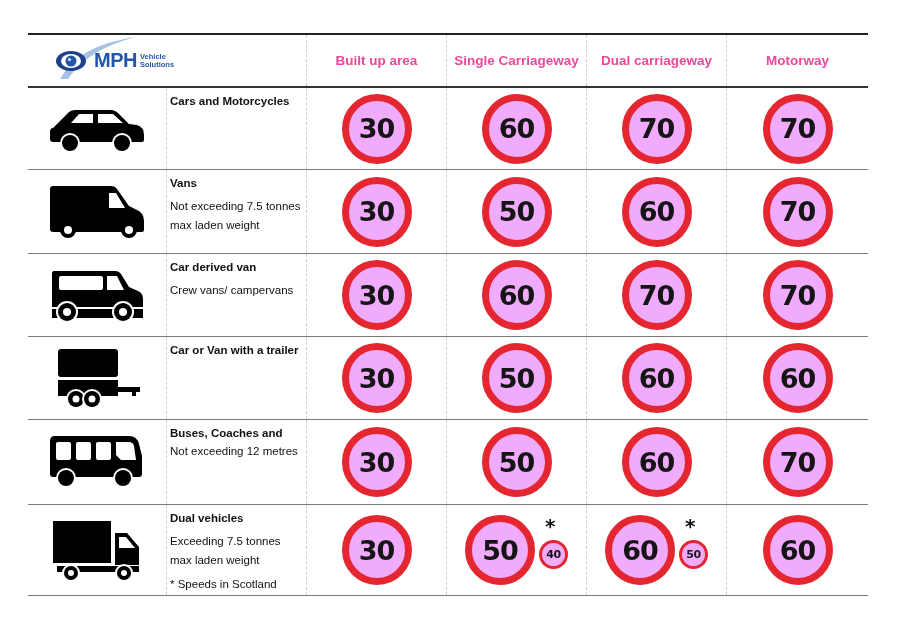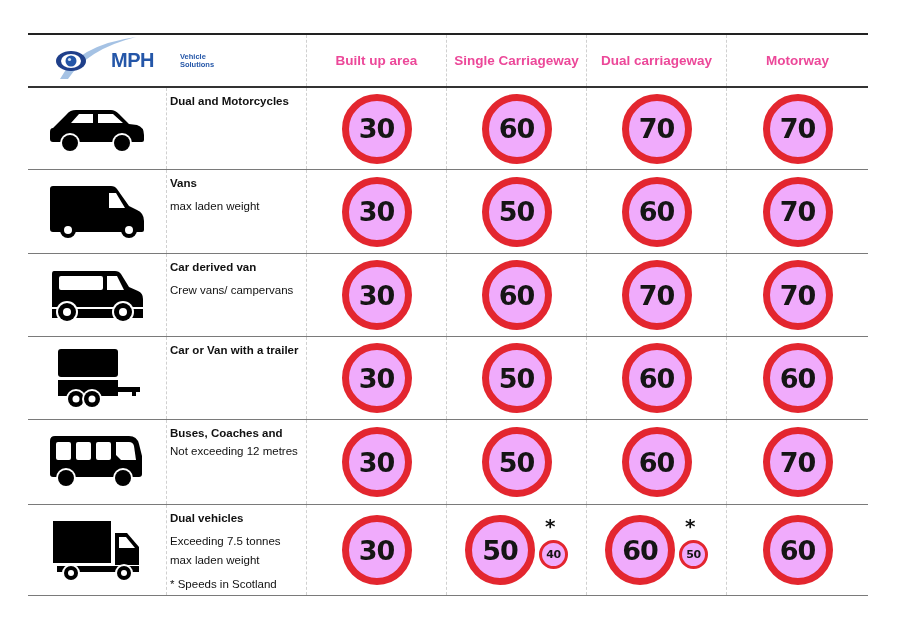--- a/index.html
+++ b/index.html
@@ -12,24 +12,24 @@
   .cell { position:relative; box-sizing:border-box; border-right:1px dashed #d0d0d0; }
   .cell:last-child { border-right:none; }
   .c-logo { width:139px; }
   .c-desc { width:140px; }
   .c-speed { width:140px; display:flex; align-items:center; justify-content:center; }
   .c-speed.last { width:141px; }
 
   .header .c-speed { font-weight:bold; font-size:13.5px; color:#ec4899; }
   .header .c-logo-span { width:279px; display:flex; align-items:center; border-right:1px dashed #d0d0d0; }
 
-  .logo { display:flex; align-items:center; margin-left:26px; position:relative;gap:17px; }
+  .logo { display:flex; align-items:center; margin-left:26px; position:relative; }
   .logo-swoosh { position:absolute; left:4px; top:-14px; width:80px; height:50px; }
   .logo-mph { font-weight:bold; font-size:20px; color:#2456a8; letter-spacing:-0.5px; margin-left:6px; font-family:"Liberation Sans", sans-serif; }
-  .logo-sub { display:flex; flex-direction:column; font-size:7.5px; font-weight:bold; color:#2456a8; line-height:8px; margin-left:9px; }
+  .logo-sub { display:flex; flex-direction:column; font-size:7.5px; font-weight:bold; color:#2456a8; line-height:8px; margin-left:3px; }
 
   .icon-cell { display:flex; align-items:center; justify-content:center; }
   .desc-title { font-weight:bold; font-size:11.5px; line-height:18px; margin:4px 0 0 3px; }
   .desc-line { font-size:11.5px; line-height:19px; margin-left:3px; }
   .desc-gap { height:5px; }
 
   .sign { border-radius:50%; box-sizing:border-box; border:7px solid #e3262f; background:#f0abfc;
           display:flex; align-items:center; justify-content:center;
           font-weight:bold; color:#151515; font-family:"DejaVu Sans", sans-serif; }
   .sign.big { width:70px; height:70px; font-size:27px; letter-spacing:-1px; }
@@ -73,21 +73,21 @@
       <svg width="96" height="46" viewBox="0 0 96 46">
         <path d="M4 22 L18 8 Q21 4 27 4 L62 4 Q66 4 70 8 L80 18 L88 19 Q95 21 95 29 L95 34 Q95 36 93 36 L4 36 Q1 36 1 33 L1 26 Q1 22 4 22 Z" fill="#000"></path>
         <path d="M22 17 L30 8 L44 8 L44 17 Z M49 8 L64 8 L74 17 L49 17 Z" fill="#fff"></path>
         <circle cx="21" cy="37" r="10" fill="#fff"></circle>
           <circle cx="21" cy="37" r="8" fill="#000"></circle>
         <circle cx="73" cy="37" r="10" fill="#fff"></circle>
           <circle cx="73" cy="37" r="8" fill="#000"></circle>
       </svg>
     </div>
     <div class="cell c-desc">
-      <div class="desc-title">Dual and Motorcycles</div>
+      <div class="desc-title">Cars and Motorcycles</div>
     </div>
     <div class="cell c-speed">
         <div class="sign big">30</div>
       </div>
     <div class="cell c-speed">
         <div class="sign big">60</div>
       </div>
     <div class="cell c-speed">
         <div class="sign big">70</div>
       </div>
@@ -103,20 +103,21 @@
         <path d="M60 9 L67 9 L76 24 L60 24 Z" fill="#fff"></path>
         <circle cx="19" cy="46" r="8" fill="#000"></circle>
           <circle cx="19" cy="46" r="4" fill="#fff"></circle>
         <circle cx="80" cy="46" r="8" fill="#000"></circle>
           <circle cx="80" cy="46" r="4" fill="#fff"></circle>
       </svg>
     </div>
     <div class="cell c-desc">
       <div class="desc-title">Vans</div>
       <div class="desc-gap"></div>
+      <div class="desc-line">Not exceeding 7.5 tonnes</div>
       <div class="desc-line">max laden weight</div>
     </div>
     <div class="cell c-speed">
         <div class="sign big">30</div>
       </div>
     <div class="cell c-speed">
         <div class="sign big">50</div>
       </div>
     <div class="cell c-speed">
         <div class="sign big">60</div>

